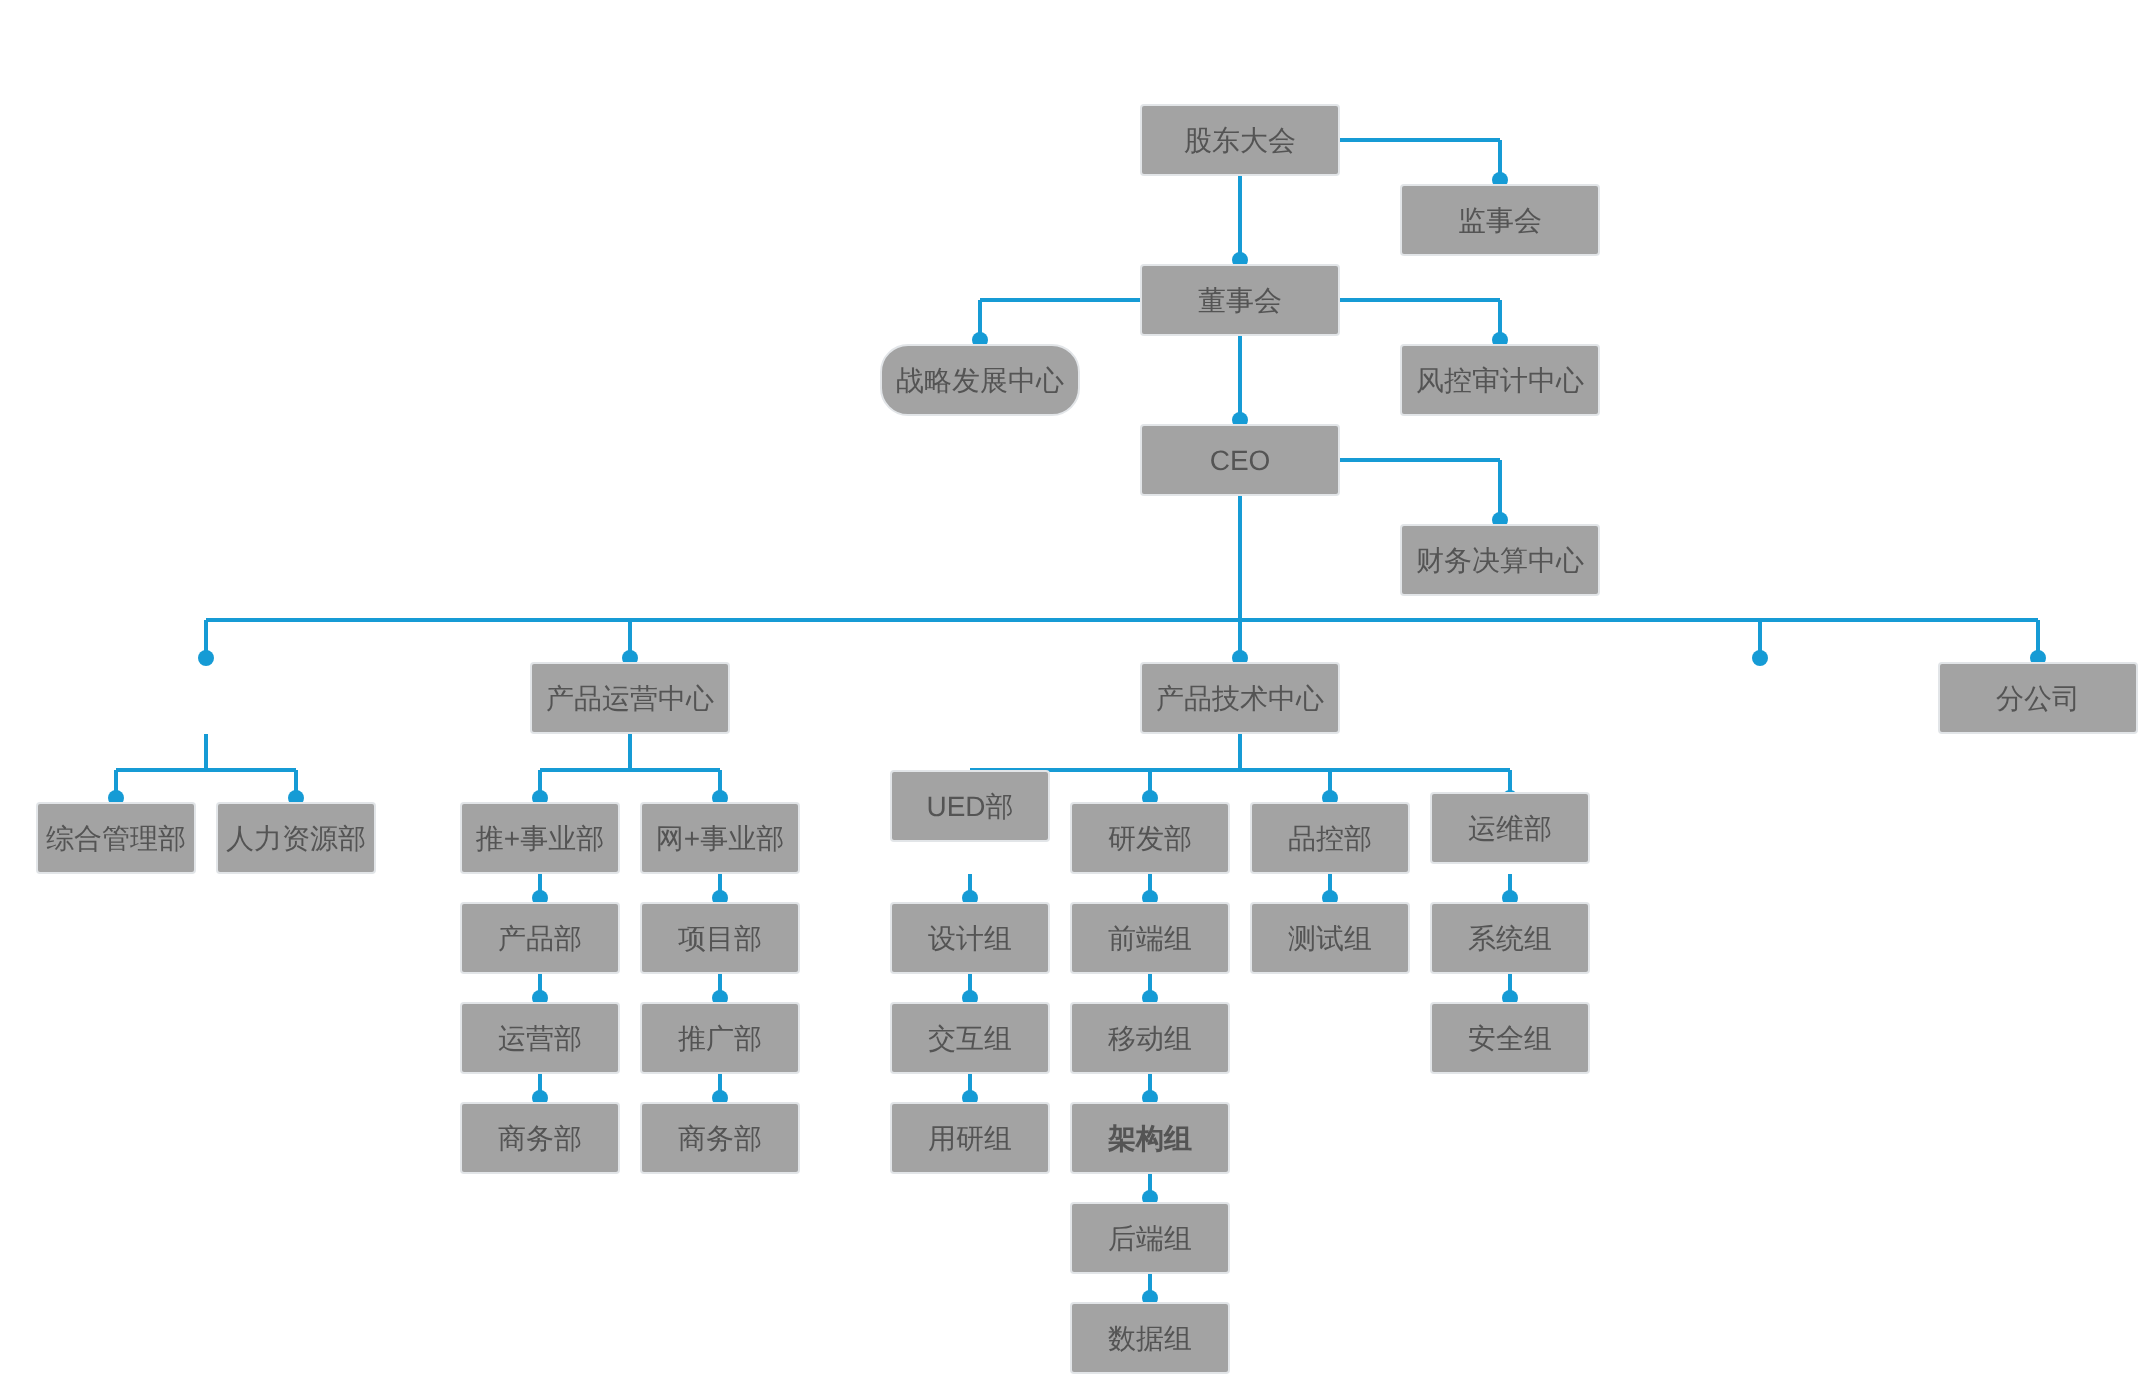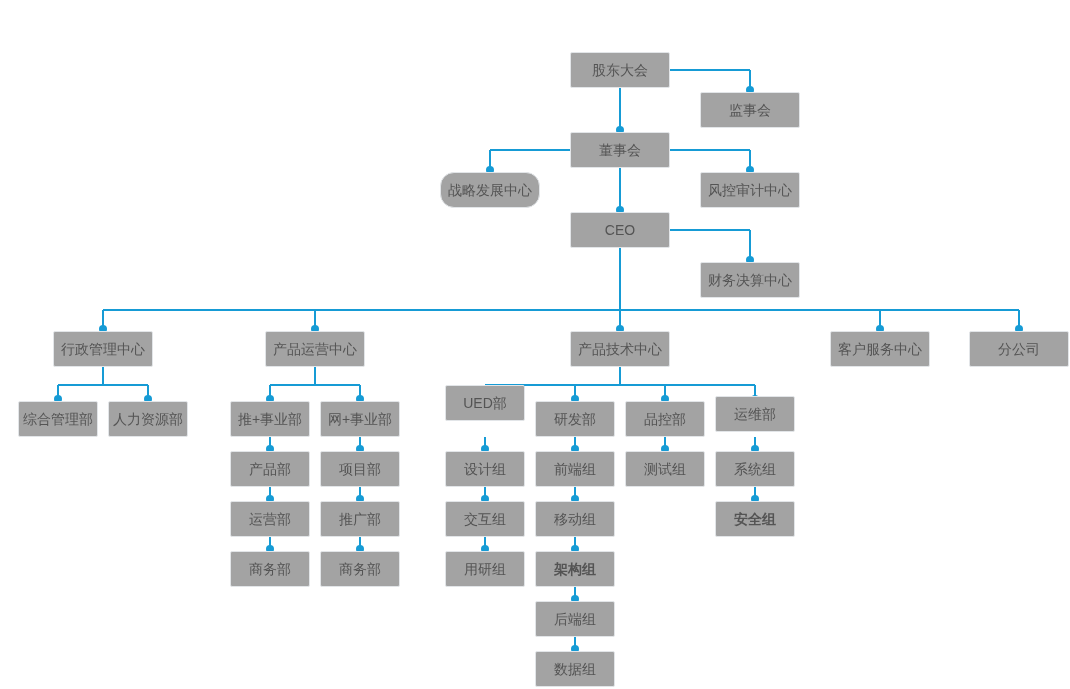--- a/index.html
+++ b/index.html
@@ -150,32 +150,26 @@
       </div>
       <div class="node" style="left: 700px; top: 172px; width: 100px;">
         <span class="node-label">风控审计中心</span>
       </div>
       <div class="node" style="left: 570px; top: 212px; width: 100px;">
         <span class="node-label">CEO</span>
       </div>
       <div class="node" style="left: 700px; top: 262px; width: 100px;">
         <span class="node-label">财务决算中心</span>
       </div>
-      <div class="node" style="left: 53px; top: 331px; width: 100px;">
-        <span class="node-label">行政管理中心</span>
-      </div>
       <div class="node" style="left: 265px; top: 331px; width: 100px;">
         <span class="node-label">产品运营中心</span>
       </div>
       <div class="node" style="left: 570px; top: 331px; width: 100px;">
         <span class="node-label">产品技术中心</span>
       </div>
-      <div class="node" style="left: 830px; top: 331px; width: 100px;">
-        <span class="node-label">客户服务中心</span>
-      </div>
       <div class="node" style="left: 969px; top: 331px; width: 100px;">
         <span class="node-label">分公司</span>
       </div>
       <div class="node" style="left: 18px; top: 401px; width: 80px;">
         <span class="node-label">综合管理部</span>
       </div>
       <div class="node" style="left: 108px; top: 401px; width: 80px;">
         <span class="node-label">人力资源部</span>
       </div>
       <div class="node" style="left: 230px; top: 401px; width: 80px;">
@@ -237,17 +231,17 @@
       </div>
       <div class="node" style="left: 535px; top: 651px; width: 80px;">
         <span class="node-label">数据组</span>
       </div>
       <div class="node" style="left: 625px; top: 451px; width: 80px;">
         <span class="node-label">测试组</span>
       </div>
       <div class="node" style="left: 715px; top: 451px; width: 80px;">
         <span class="node-label">系统组</span>
       </div>
-      <div class="node" style="left: 715px; top: 501px; width: 80px; font-weight: bold;">
+      <div class="node" style="left: 715px; top: 501px; width: 80px;">
         <span class="node-label">安全组</span>
       </div>
     </div>
 </div>
 
 </body></html>

